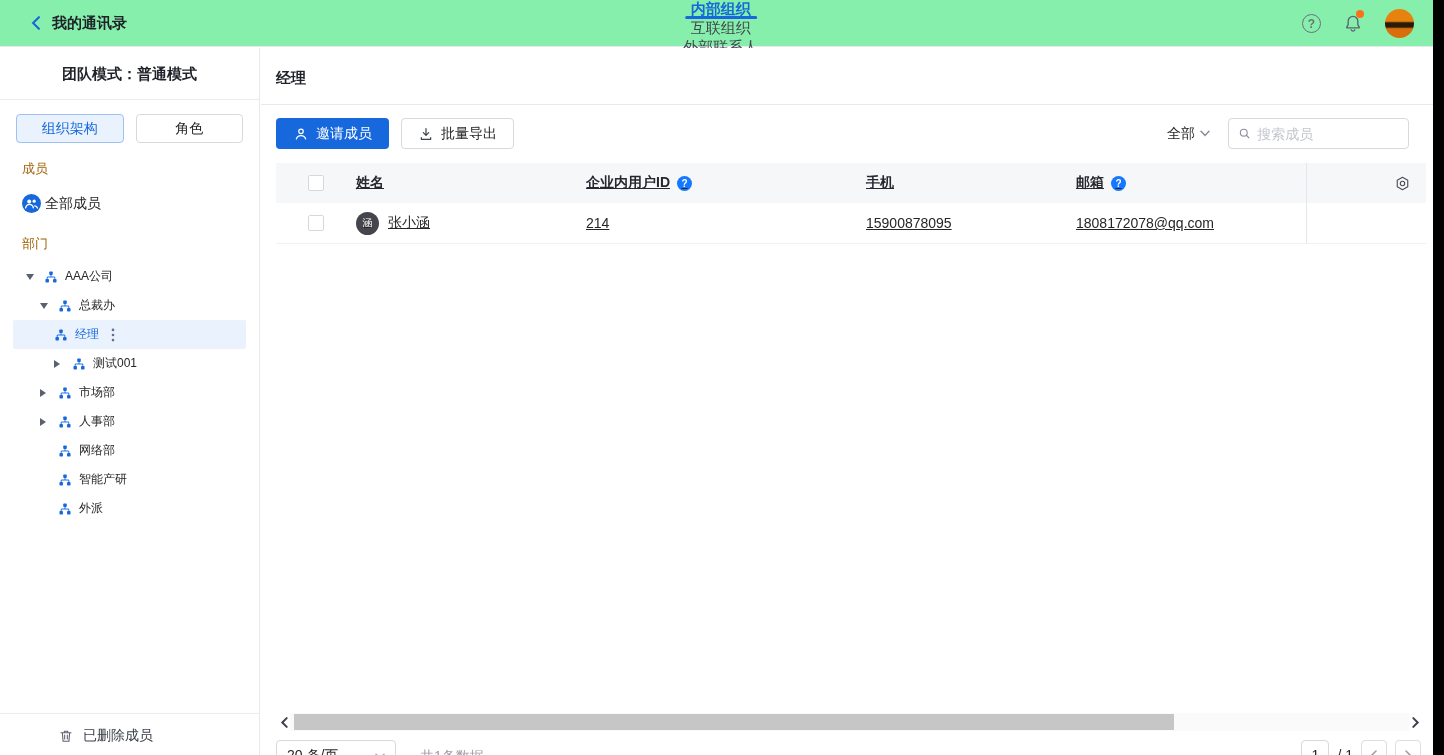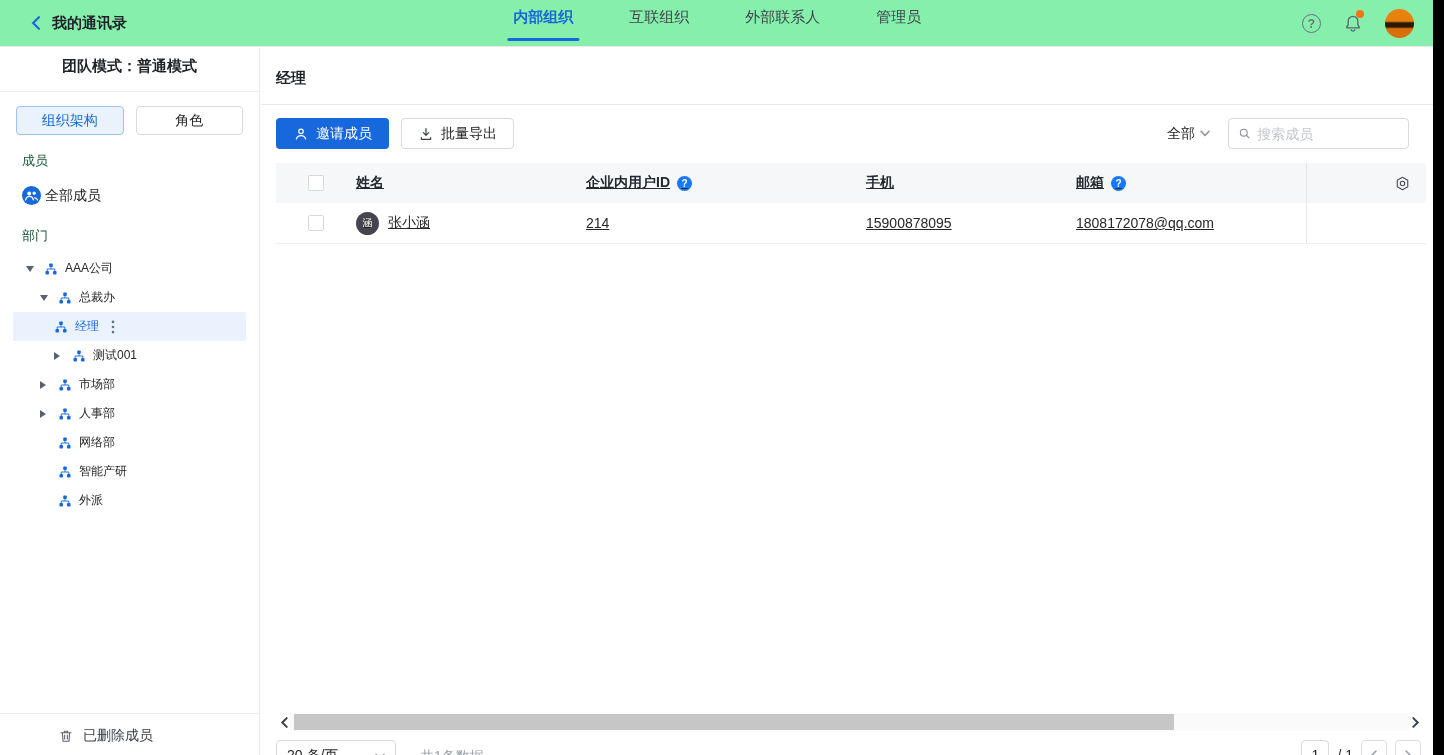--- a/index.html
+++ b/index.html
@@ -9,44 +9,44 @@
     color:#262626; background:#fff; position:relative; font-size:14px;
   }
   svg { display:block; }
 
   
   .topbar { position:absolute; left:0; top:0; width:1444px; height:47px;
     background:#86efac; border-bottom:1px solid #e7e9ec; display:flex; align-items:center; }
   .back-group { display:flex; align-items:center; gap:10px; margin-left:30px; cursor:pointer; }
   .back-title { font-size:15px; font-weight:bold; color:#1f2329; }
   .tabs { position:absolute; left:50%; top:0; transform:translateX(-51%); height:35px;
-    display:flex; align-items:center; }
+    display:flex; align-items:center;flex-direction:column; }
   .tab { position:relative; height:47px; display:flex; align-items:center;
     margin:0 28px; font-size:15px; color:#41464f; cursor:pointer; }
   .tab.active { color:#1668dc; font-weight:bold; }
   .tab.active .tab-underline { position:absolute; left:-6px; right:-6px; bottom:0; height:3px;
     background:#1668dc; border-radius:2px; }
   .topbar-right { position:absolute; right:30px; top:0; height:47px; display:flex; align-items:center; gap:22px; }
   .help-icon { width:19px; height:19px; border:1.5px solid #6b7280; border-radius:50%;
     color:#6b7280; font-size:12px; font-weight:bold; display:flex; align-items:center; justify-content:center; cursor:pointer; }
   .bell-wrap { position:relative; cursor:pointer; }
   .bell-dot { position:absolute; right:-1px; top:-3px; width:8px; height:8px; border-radius:50%; background:#f97316; }
   .avatar { width:29px; height:29px; border-radius:50%; cursor:pointer;
     background:linear-gradient(180deg,#e8820f 0%,#e8820f 42%,#2b1a07 48%,#2b1a07 62%,#d96f0c 68%,#d96f0c 100%); }
 
   
   .sidebar { position:absolute; left:0; top:48px; width:260px; height:707px;
     background:#fff; border-right:1px solid #e7e9ec; }
-  .team-mode { padding:9px 0 15px; text-align:center; font-size:15px; font-weight:bold;
+  .team-mode { padding:17px 0 15px; text-align:center; font-size:15px; font-weight:bold;
     color:#1f2329; border-bottom:1px solid #ececee; }
   .view-btns { display:flex; gap:12px; margin:14px 16px 0; }
   .view-btn { flex:1; height:29px; display:flex; align-items:center; justify-content:center;
     font-size:14px; border:1px solid #d9d9d9; border-radius:4px; background:#fff; color:#262626; cursor:pointer; }
   .view-btn.active { background:#eaf2fd; border-color:#9dc2f2; color:#1668dc; }
-  .section-label { margin:17px 0 0 22px; font-size:13px; color:#14532d; }
+  .section-label { margin:17px 0 0 22px; font-size:13px; color:#a16207; }
   .all-members { display:flex; align-items:center; gap:4px; height:29px; padding-left:22px;
     margin-top:11px; font-size:14px; cursor:pointer; }
   .tree { margin-top:9px; }
   .tree-row { height:29px; display:flex; align-items:center; font-size:12px; cursor:pointer; }
   .tree-row .slot { width:18px; display:flex; align-items:center; }
   .caret-down { width:0; height:0; border-left:4.5px solid transparent; border-right:4.5px solid transparent; border-top:6px solid #596070; }
   .caret-right { width:0; height:0; border-top:4.5px solid transparent; border-bottom:4.5px solid transparent; border-left:6px solid #596070; }
   .dept-icon { margin-right:7px; }
   .lv0 { padding-left:26px; } .lv1 { padding-left:40px; } .lv2 { padding-left:54px; }
   .tree-row.selected { background:#e9f2fd; border-radius:2px; margin:0 13px; padding-left:41px; color:#1668dc; }

